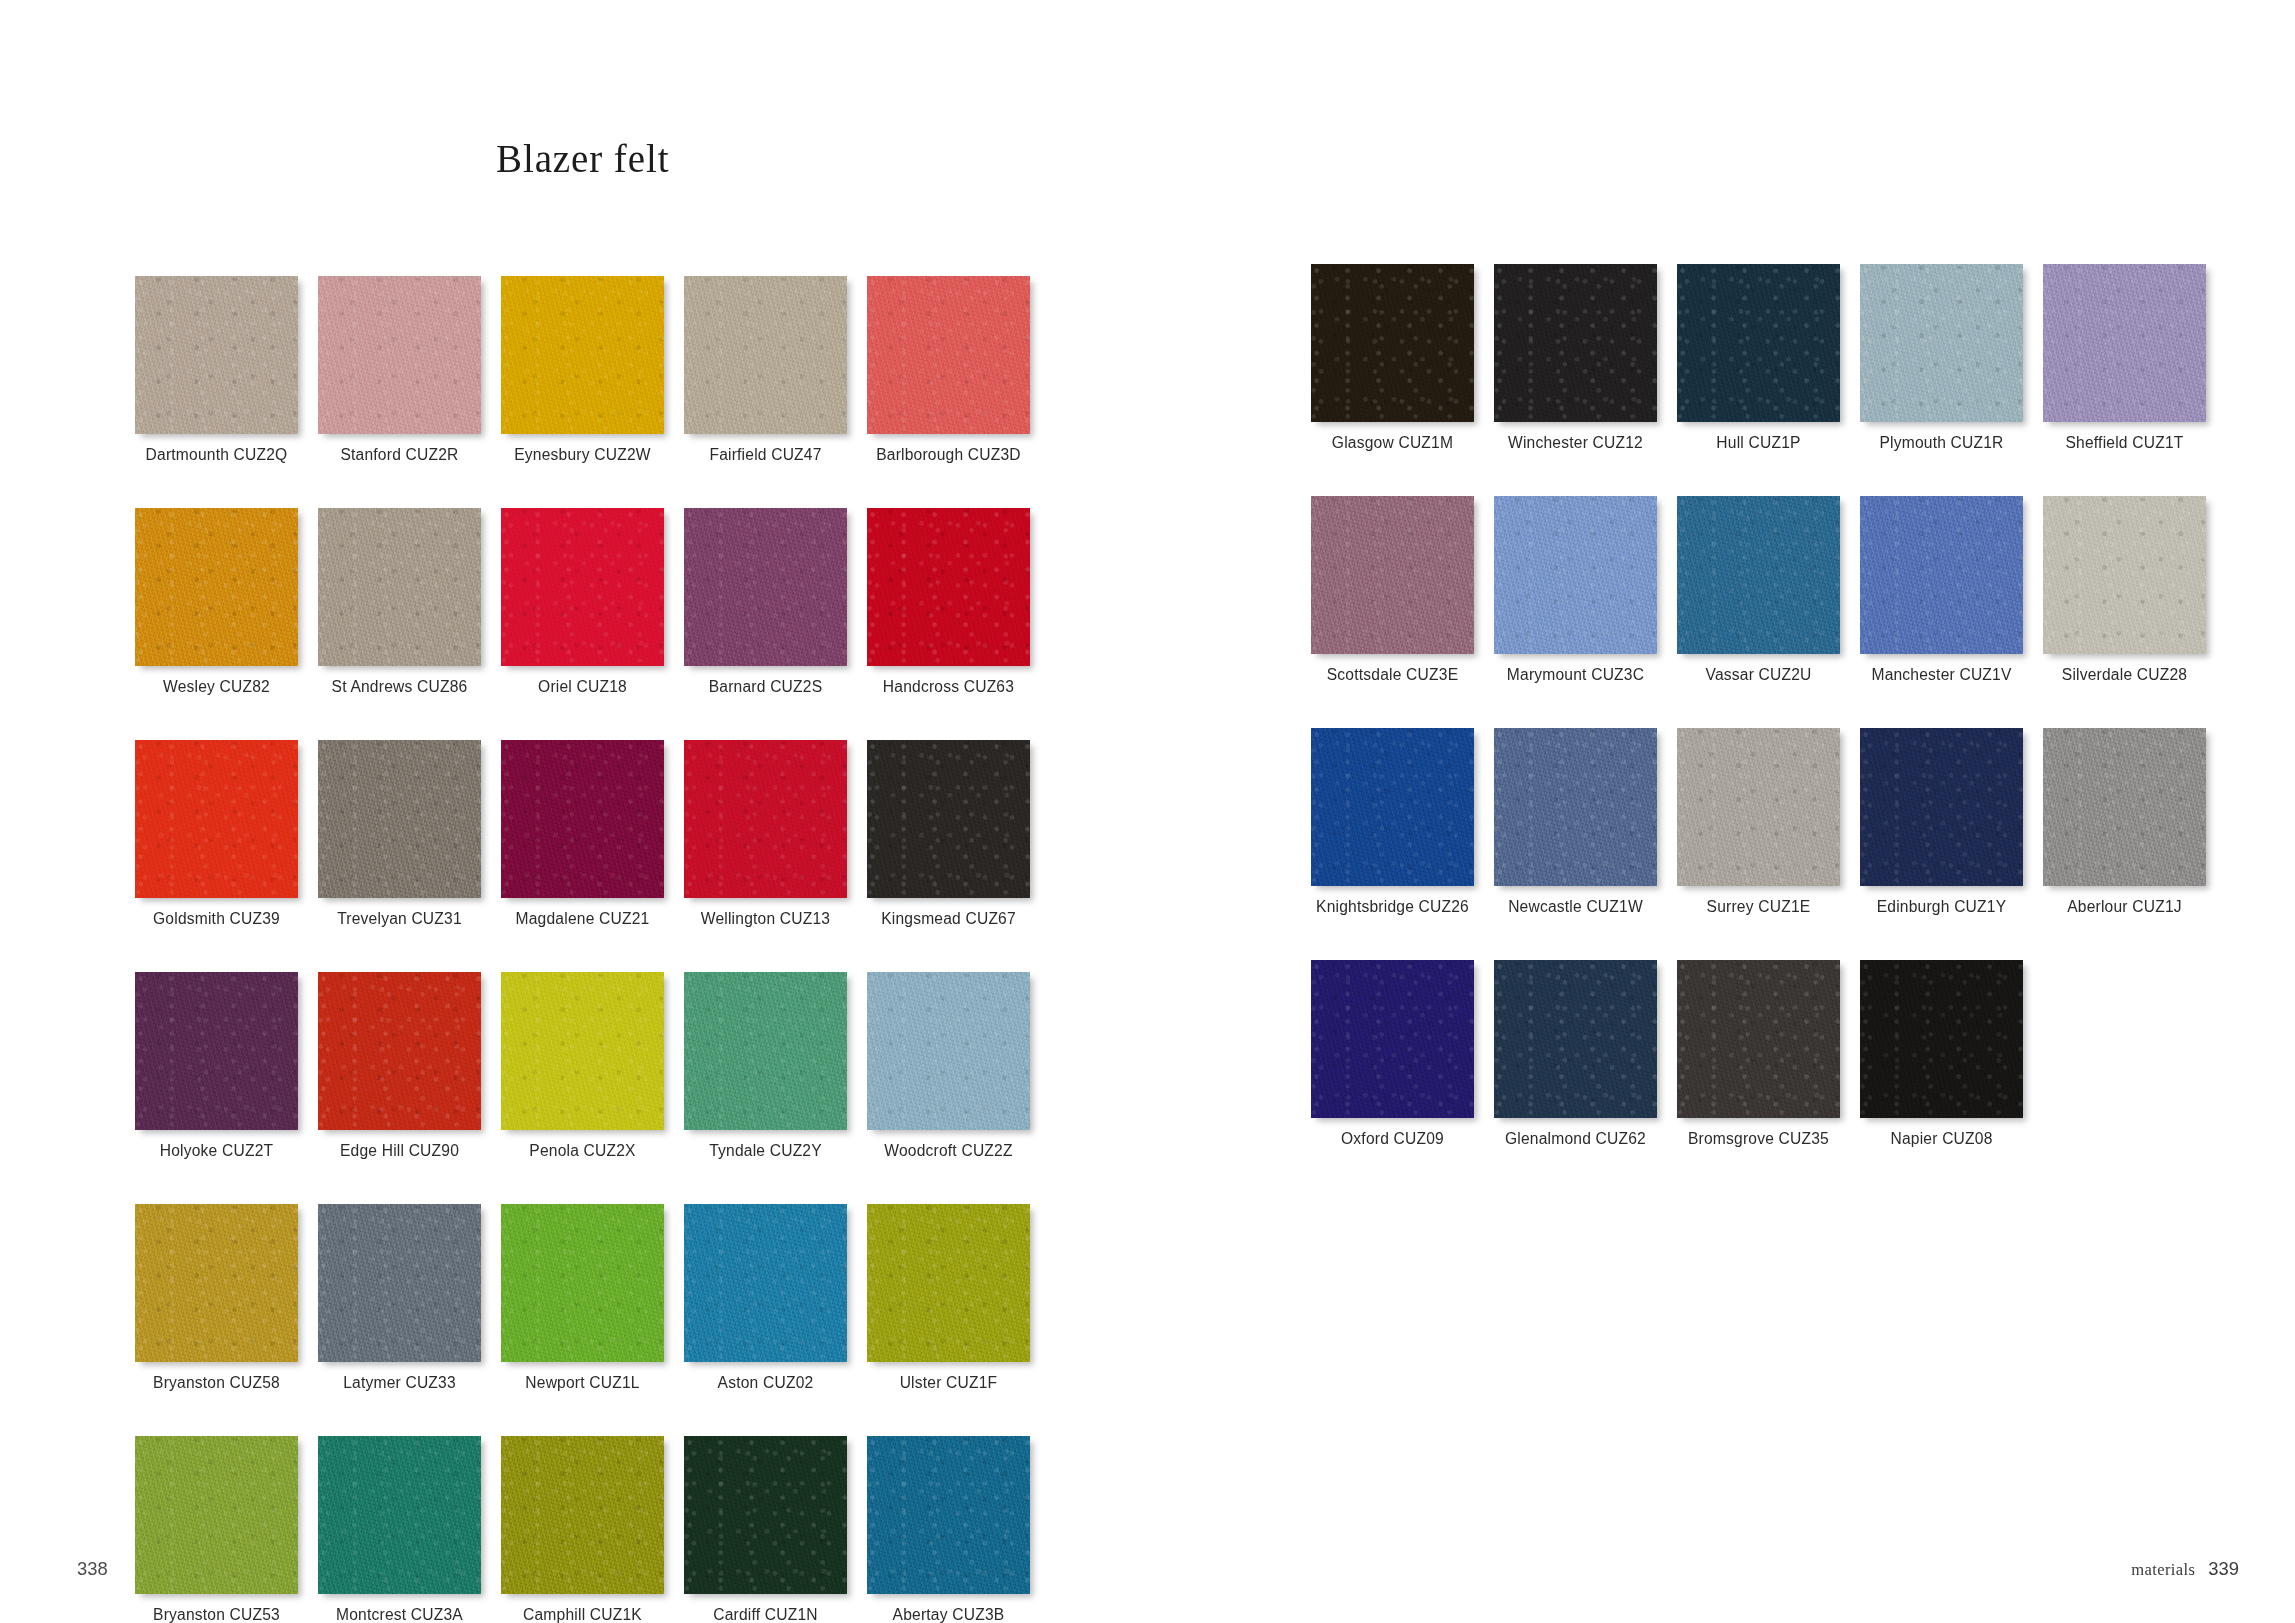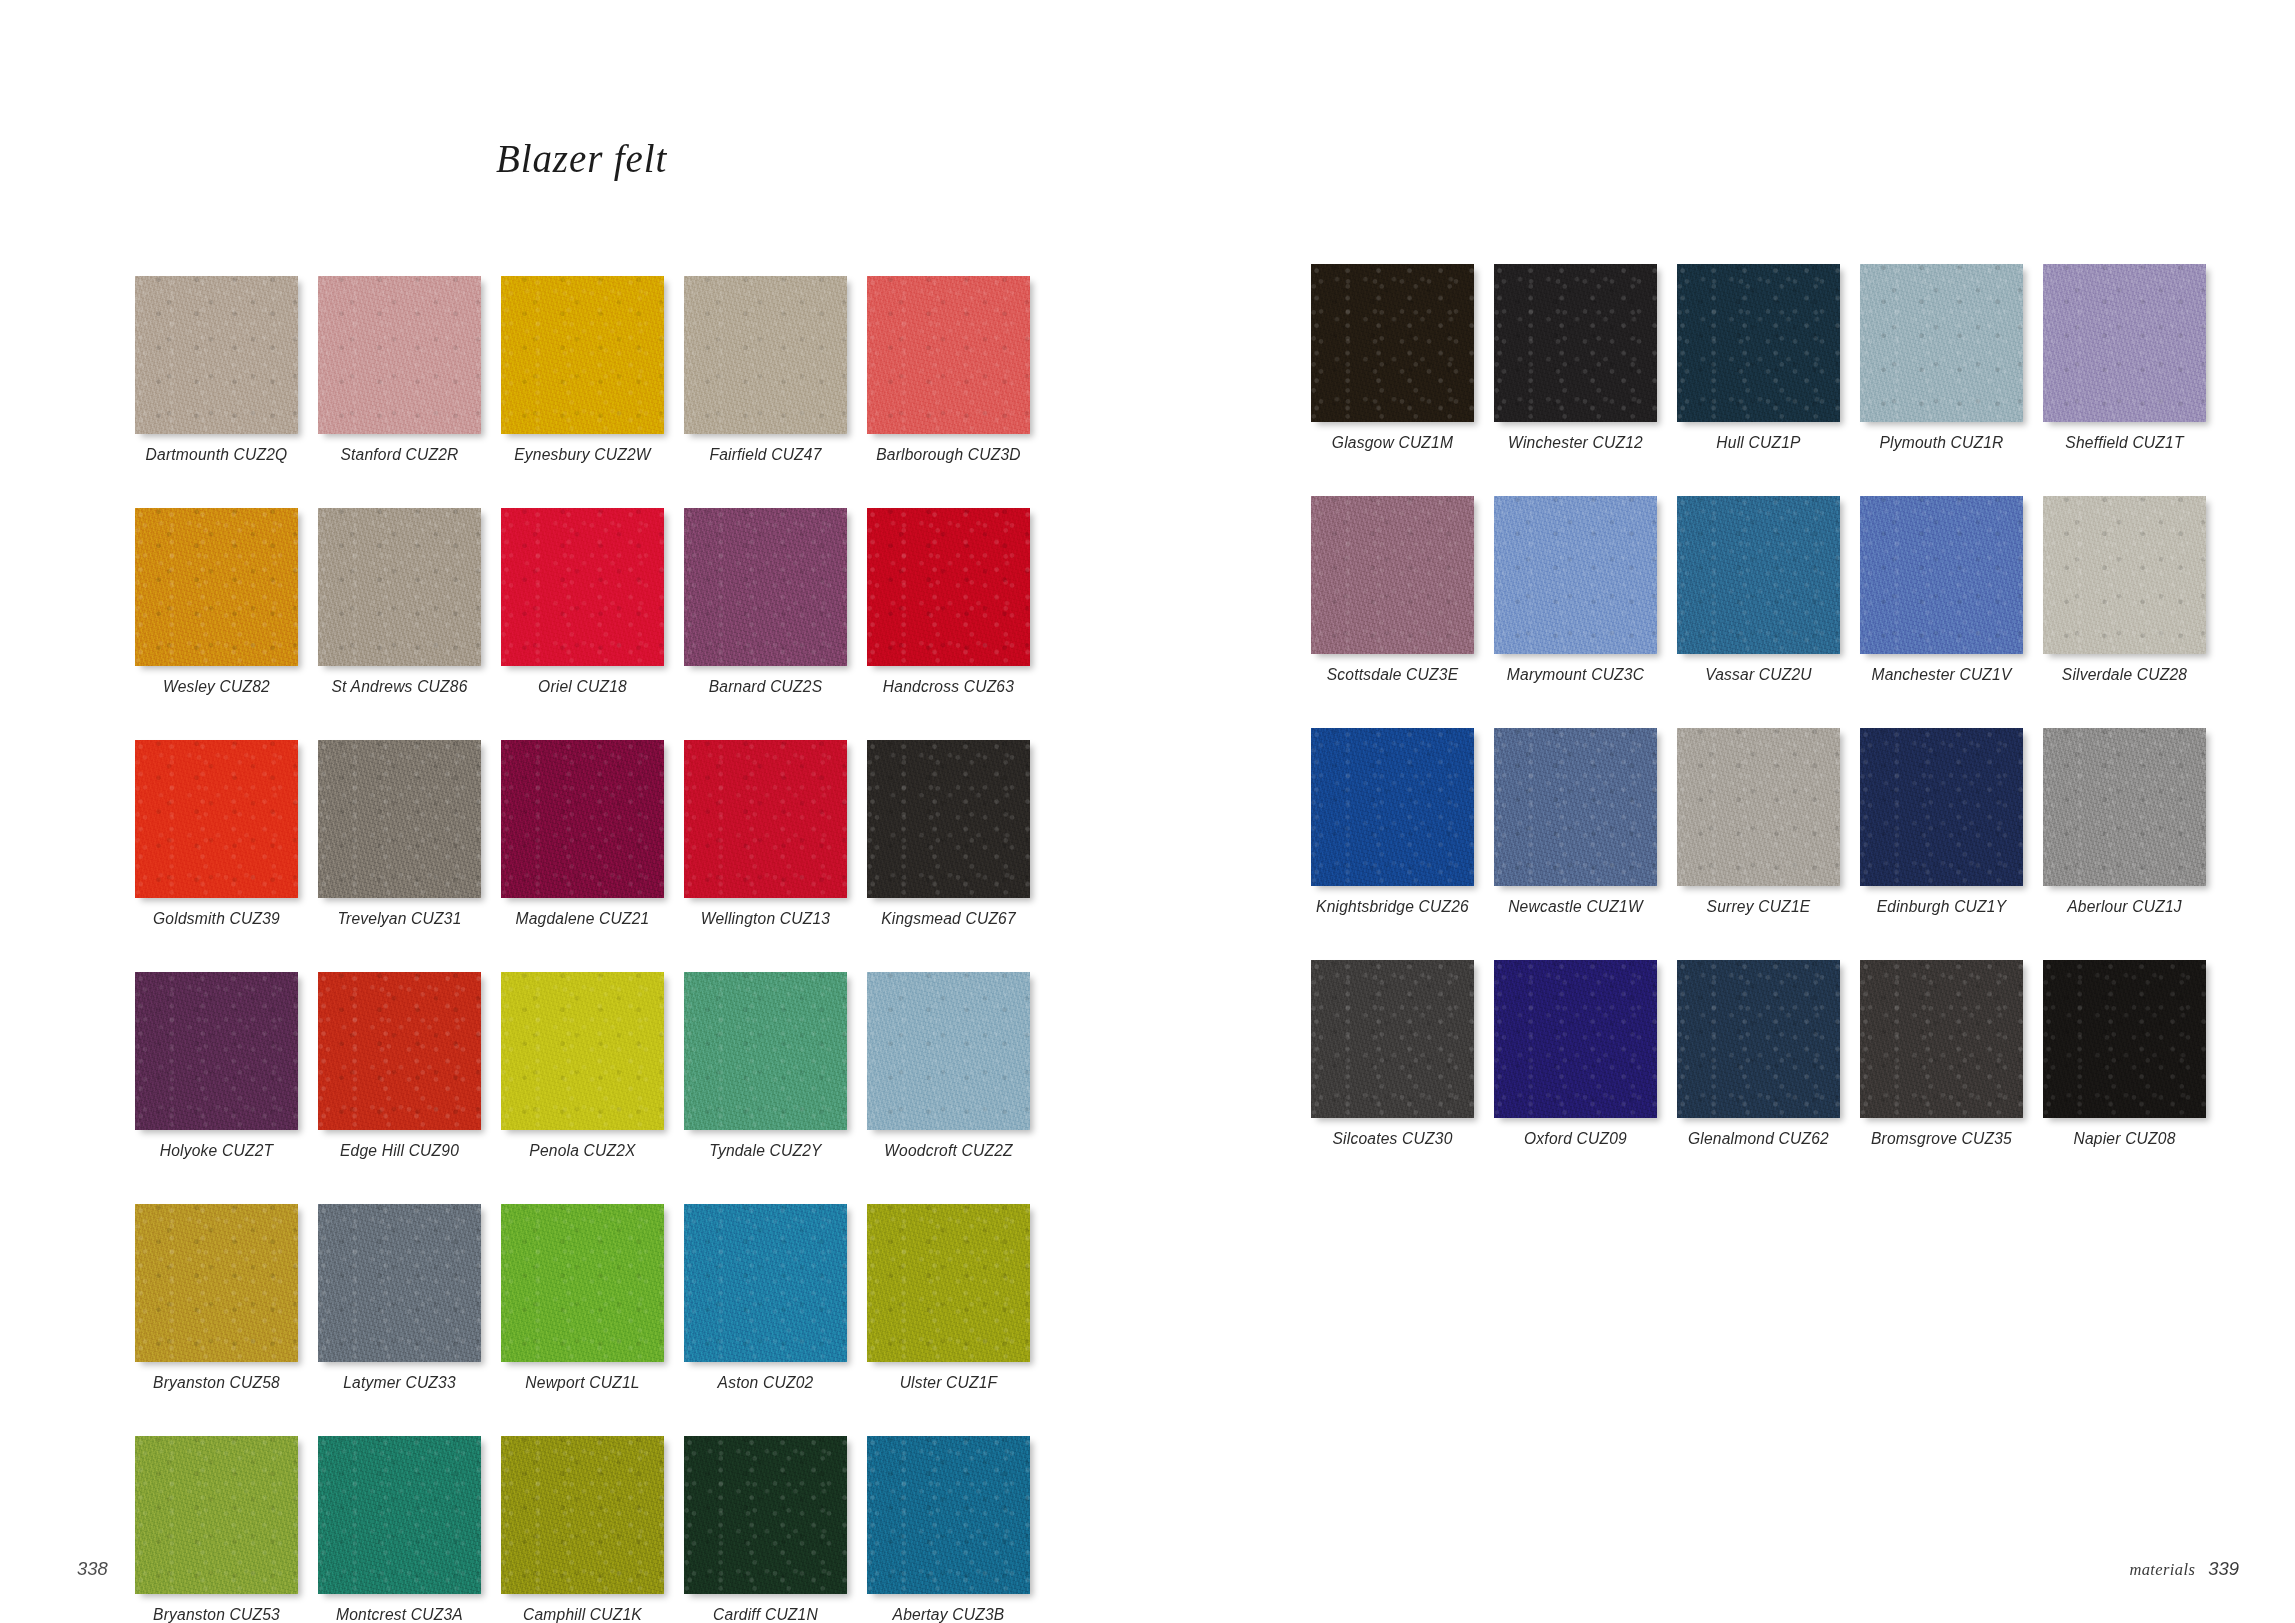--- a/index.html
+++ b/index.html
@@ -9,21 +9,20 @@
     background:#ffffff;
     font-family:"Liberation Sans", sans-serif;
     overflow:hidden;
     position:relative;
   }
 
   
   .spread{
     position:absolute;inset:0;
     background:#fca5a5;
-    font-style:italic;
   }
   .page-left,.page-right{
     position:absolute;top:0;bottom:0;
     background:#ffffff;
   }
   .page-left{left:0;width:1148px;}
   .page-right{left:1148px;width:1148px;}
 
   
   .title{
@@ -304,24 +303,20 @@
       </div>
       <div class="swatch-cell">
         <div class="swatch" style="background-color: rgb(29, 42, 82);"></div>
         <div class="swatch-label">Edinburgh CUZ1Y</div>
       </div>
       <div class="swatch-cell">
         <div class="swatch mottled" style="background-color: rgb(142, 141, 140);"></div>
         <div class="swatch-label">Aberlour CUZ1J</div>
       </div>
       <div class="swatch-cell">
-        <div class="swatch mottled" style="background-color: rgb(62, 60, 59);"></div>
-        <div class="swatch-label">Silcoates CUZ30</div>
-      </div>
-      <div class="swatch-cell">
         <div class="swatch" style="background-color: rgb(35, 26, 107);"></div>
         <div class="swatch-label">Oxford CUZ09</div>
       </div>
       <div class="swatch-cell">
         <div class="swatch mottled" style="background-color: rgb(33, 53, 76);"></div>
         <div class="swatch-label">Glenalmond CUZ62</div>
       </div>
       <div class="swatch-cell">
         <div class="swatch mottled" style="background-color: rgb(58, 54, 52);"></div>
         <div class="swatch-label">Bromsgrove CUZ35</div>

